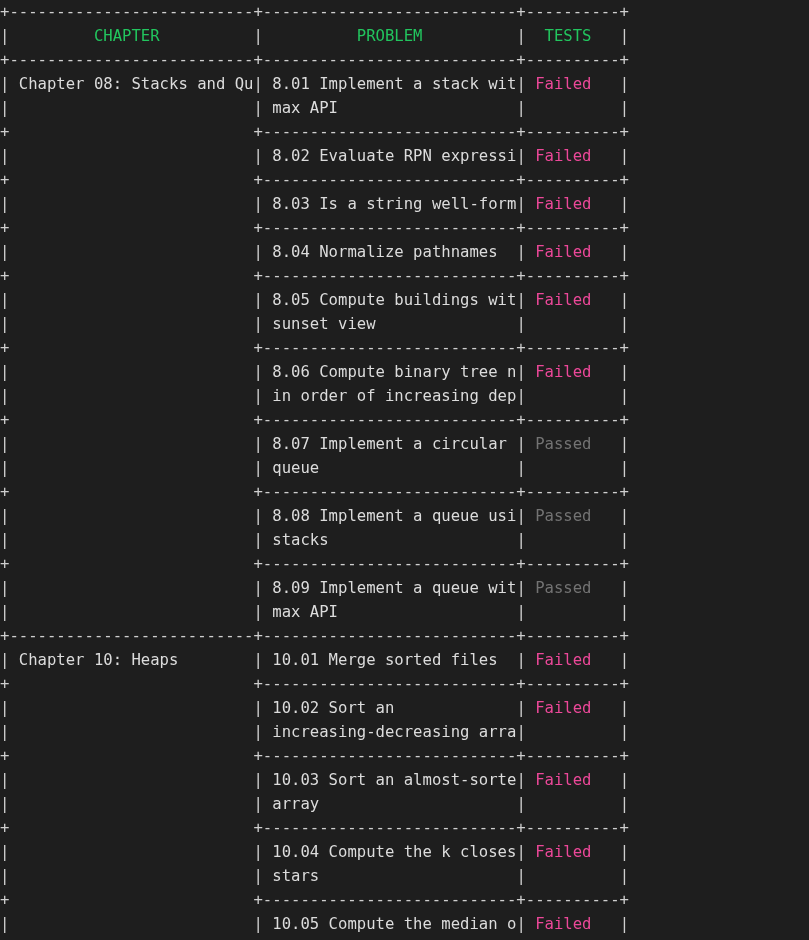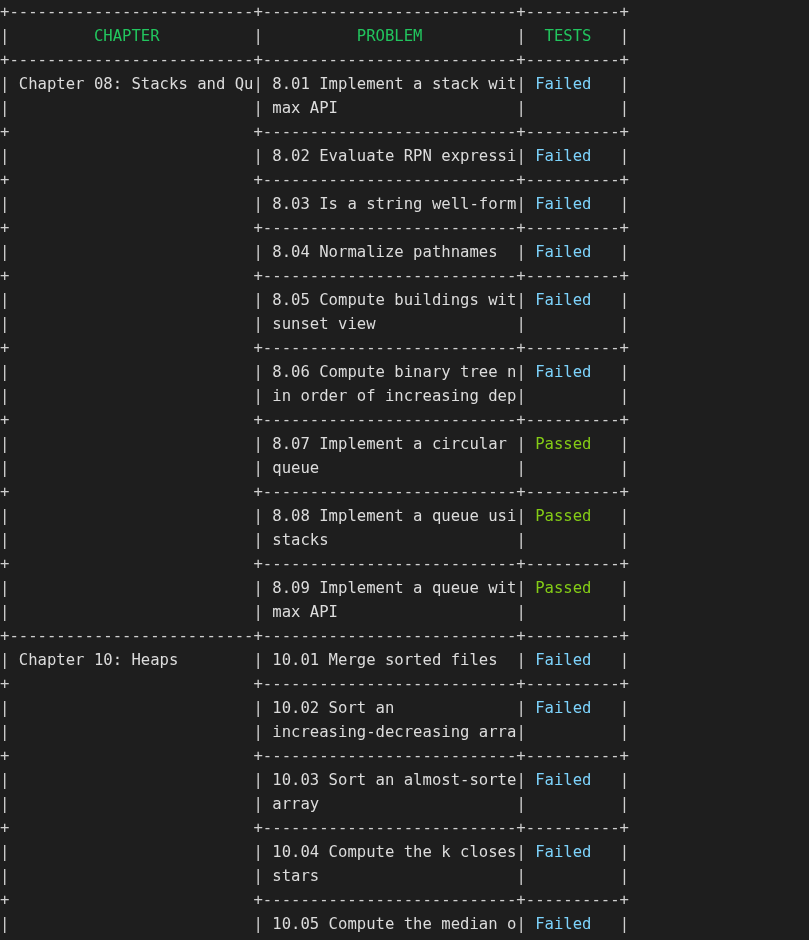--- a/index.html
+++ b/index.html
@@ -36,19 +36,19 @@
     font-size: 15.6px;
     color: #d6d6d6;
     margin: 0;
     padding: 0;
     overflow: hidden;
   }
   .rule { color: #cfcfcf; }
   .bar  { color: #cfcfcf; }
   .cell { color: #dcdcdc; }
   .head { color: #22c55e; }
-  .st-failed { color: #7dd3fc; }
-  .st-passed { color: #84cc16; }
+  .st-failed { color: #ec4899; }
+  .st-passed { color: #737373; }
 </style>
 </head>
 <body>
 
 <div id="terminal"><div class="tline"><span class="rule">+--------------------------+---------------------------+----------+</span></div><div class="tline"><span class="bar">|</span><span class="head">         CHAPTER          </span><span class="bar">|</span><span class="head">          PROBLEM          </span><span class="bar">|</span><span class="head">  TESTS   </span><span class="bar">|</span></div><div class="tline"><span class="rule">+--------------------------+---------------------------+----------+</span></div><div class="tline"><span class="bar">|</span><span class="cell"> Chapter 08: Stacks and Qu</span><span class="bar">|</span><span class="cell"> 8.01 Implement a stack wit</span><span class="bar">|</span><span class="cell"> </span><span class="st-failed">Failed   </span><span class="bar">|</span></div><div class="tline"><span class="bar">|</span><span class="cell">                          </span><span class="bar">|</span><span class="cell"> max API                   </span><span class="bar">|</span><span class="cell"> </span><span class="cell">         </span><span class="bar">|</span></div><div class="tline"><span class="rule">+                          +---------------------------+----------+</span></div><div class="tline"><span class="bar">|</span><span class="cell">                          </span><span class="bar">|</span><span class="cell"> 8.02 Evaluate RPN expressi</span><span class="bar">|</span><span class="cell"> </span><span class="st-failed">Failed   </span><span class="bar">|</span></div><div class="tline"><span class="rule">+                          +---------------------------+----------+</span></div><div class="tline"><span class="bar">|</span><span class="cell">                          </span><span class="bar">|</span><span class="cell"> 8.03 Is a string well-form</span><span class="bar">|</span><span class="cell"> </span><span class="st-failed">Failed   </span><span class="bar">|</span></div><div class="tline"><span class="rule">+                          +---------------------------+----------+</span></div><div class="tline"><span class="bar">|</span><span class="cell">                          </span><span class="bar">|</span><span class="cell"> 8.04 Normalize pathnames  </span><span class="bar">|</span><span class="cell"> </span><span class="st-failed">Failed   </span><span class="bar">|</span></div><div class="tline"><span class="rule">+                          +---------------------------+----------+</span></div><div class="tline"><span class="bar">|</span><span class="cell">                          </span><span class="bar">|</span><span class="cell"> 8.05 Compute buildings wit</span><span class="bar">|</span><span class="cell"> </span><span class="st-failed">Failed   </span><span class="bar">|</span></div><div class="tline"><span class="bar">|</span><span class="cell">                          </span><span class="bar">|</span><span class="cell"> sunset view               </span><span class="bar">|</span><span class="cell"> </span><span class="cell">         </span><span class="bar">|</span></div><div class="tline"><span class="rule">+                          +---------------------------+----------+</span></div><div class="tline"><span class="bar">|</span><span class="cell">                          </span><span class="bar">|</span><span class="cell"> 8.06 Compute binary tree n</span><span class="bar">|</span><span class="cell"> </span><span class="st-failed">Failed   </span><span class="bar">|</span></div><div class="tline"><span class="bar">|</span><span class="cell">                          </span><span class="bar">|</span><span class="cell"> in order of increasing dep</span><span class="bar">|</span><span class="cell"> </span><span class="cell">         </span><span class="bar">|</span></div><div class="tline"><span class="rule">+                          +---------------------------+----------+</span></div><div class="tline"><span class="bar">|</span><span class="cell">                          </span><span class="bar">|</span><span class="cell"> 8.07 Implement a circular </span><span class="bar">|</span><span class="cell"> </span><span class="st-passed">Passed   </span><span class="bar">|</span></div><div class="tline"><span class="bar">|</span><span class="cell">                          </span><span class="bar">|</span><span class="cell"> queue                     </span><span class="bar">|</span><span class="cell"> </span><span class="cell">         </span><span class="bar">|</span></div><div class="tline"><span class="rule">+                          +---------------------------+----------+</span></div><div class="tline"><span class="bar">|</span><span class="cell">                          </span><span class="bar">|</span><span class="cell"> 8.08 Implement a queue usi</span><span class="bar">|</span><span class="cell"> </span><span class="st-passed">Passed   </span><span class="bar">|</span></div><div class="tline"><span class="bar">|</span><span class="cell">                          </span><span class="bar">|</span><span class="cell"> stacks                    </span><span class="bar">|</span><span class="cell"> </span><span class="cell">         </span><span class="bar">|</span></div><div class="tline"><span class="rule">+                          +---------------------------+----------+</span></div><div class="tline"><span class="bar">|</span><span class="cell">                          </span><span class="bar">|</span><span class="cell"> 8.09 Implement a queue wit</span><span class="bar">|</span><span class="cell"> </span><span class="st-passed">Passed   </span><span class="bar">|</span></div><div class="tline"><span class="bar">|</span><span class="cell">                          </span><span class="bar">|</span><span class="cell"> max API                   </span><span class="bar">|</span><span class="cell"> </span><span class="cell">         </span><span class="bar">|</span></div><div class="tline"><span class="rule">+--------------------------+---------------------------+----------+</span></div><div class="tline"><span class="bar">|</span><span class="cell"> Chapter 10: Heaps        </span><span class="bar">|</span><span class="cell"> 10.01 Merge sorted files  </span><span class="bar">|</span><span class="cell"> </span><span class="st-failed">Failed   </span><span class="bar">|</span></div><div class="tline"><span class="rule">+                          +---------------------------+----------+</span></div><div class="tline"><span class="bar">|</span><span class="cell">                          </span><span class="bar">|</span><span class="cell"> 10.02 Sort an             </span><span class="bar">|</span><span class="cell"> </span><span class="st-failed">Failed   </span><span class="bar">|</span></div><div class="tline"><span class="bar">|</span><span class="cell">                          </span><span class="bar">|</span><span class="cell"> increasing-decreasing arra</span><span class="bar">|</span><span class="cell"> </span><span class="cell">         </span><span class="bar">|</span></div><div class="tline"><span class="rule">+                          +---------------------------+----------+</span></div><div class="tline"><span class="bar">|</span><span class="cell">                          </span><span class="bar">|</span><span class="cell"> 10.03 Sort an almost-sorte</span><span class="bar">|</span><span class="cell"> </span><span class="st-failed">Failed   </span><span class="bar">|</span></div><div class="tline"><span class="bar">|</span><span class="cell">                          </span><span class="bar">|</span><span class="cell"> array                     </span><span class="bar">|</span><span class="cell"> </span><span class="cell">         </span><span class="bar">|</span></div><div class="tline"><span class="rule">+                          +---------------------------+----------+</span></div><div class="tline"><span class="bar">|</span><span class="cell">                          </span><span class="bar">|</span><span class="cell"> 10.04 Compute the k closes</span><span class="bar">|</span><span class="cell"> </span><span class="st-failed">Failed   </span><span class="bar">|</span></div><div class="tline"><span class="bar">|</span><span class="cell">                          </span><span class="bar">|</span><span class="cell"> stars                     </span><span class="bar">|</span><span class="cell"> </span><span class="cell">         </span><span class="bar">|</span></div><div class="tline"><span class="rule">+                          +---------------------------+----------+</span></div><div class="tline"><span class="bar">|</span><span class="cell">                          </span><span class="bar">|</span><span class="cell"> 10.05 Compute the median o</span><span class="bar">|</span><span class="cell"> </span><span class="st-failed">Failed   </span><span class="bar">|</span></div><div class="tline"><span class="bar">|</span><span class="cell">                          </span><span class="bar">|</span><span class="cell"> …                         </span><span class="bar">|</span><span class="cell"> </span><span class="cell">         </span><span class="bar">|</span></div></div>
 
 </body></html>

